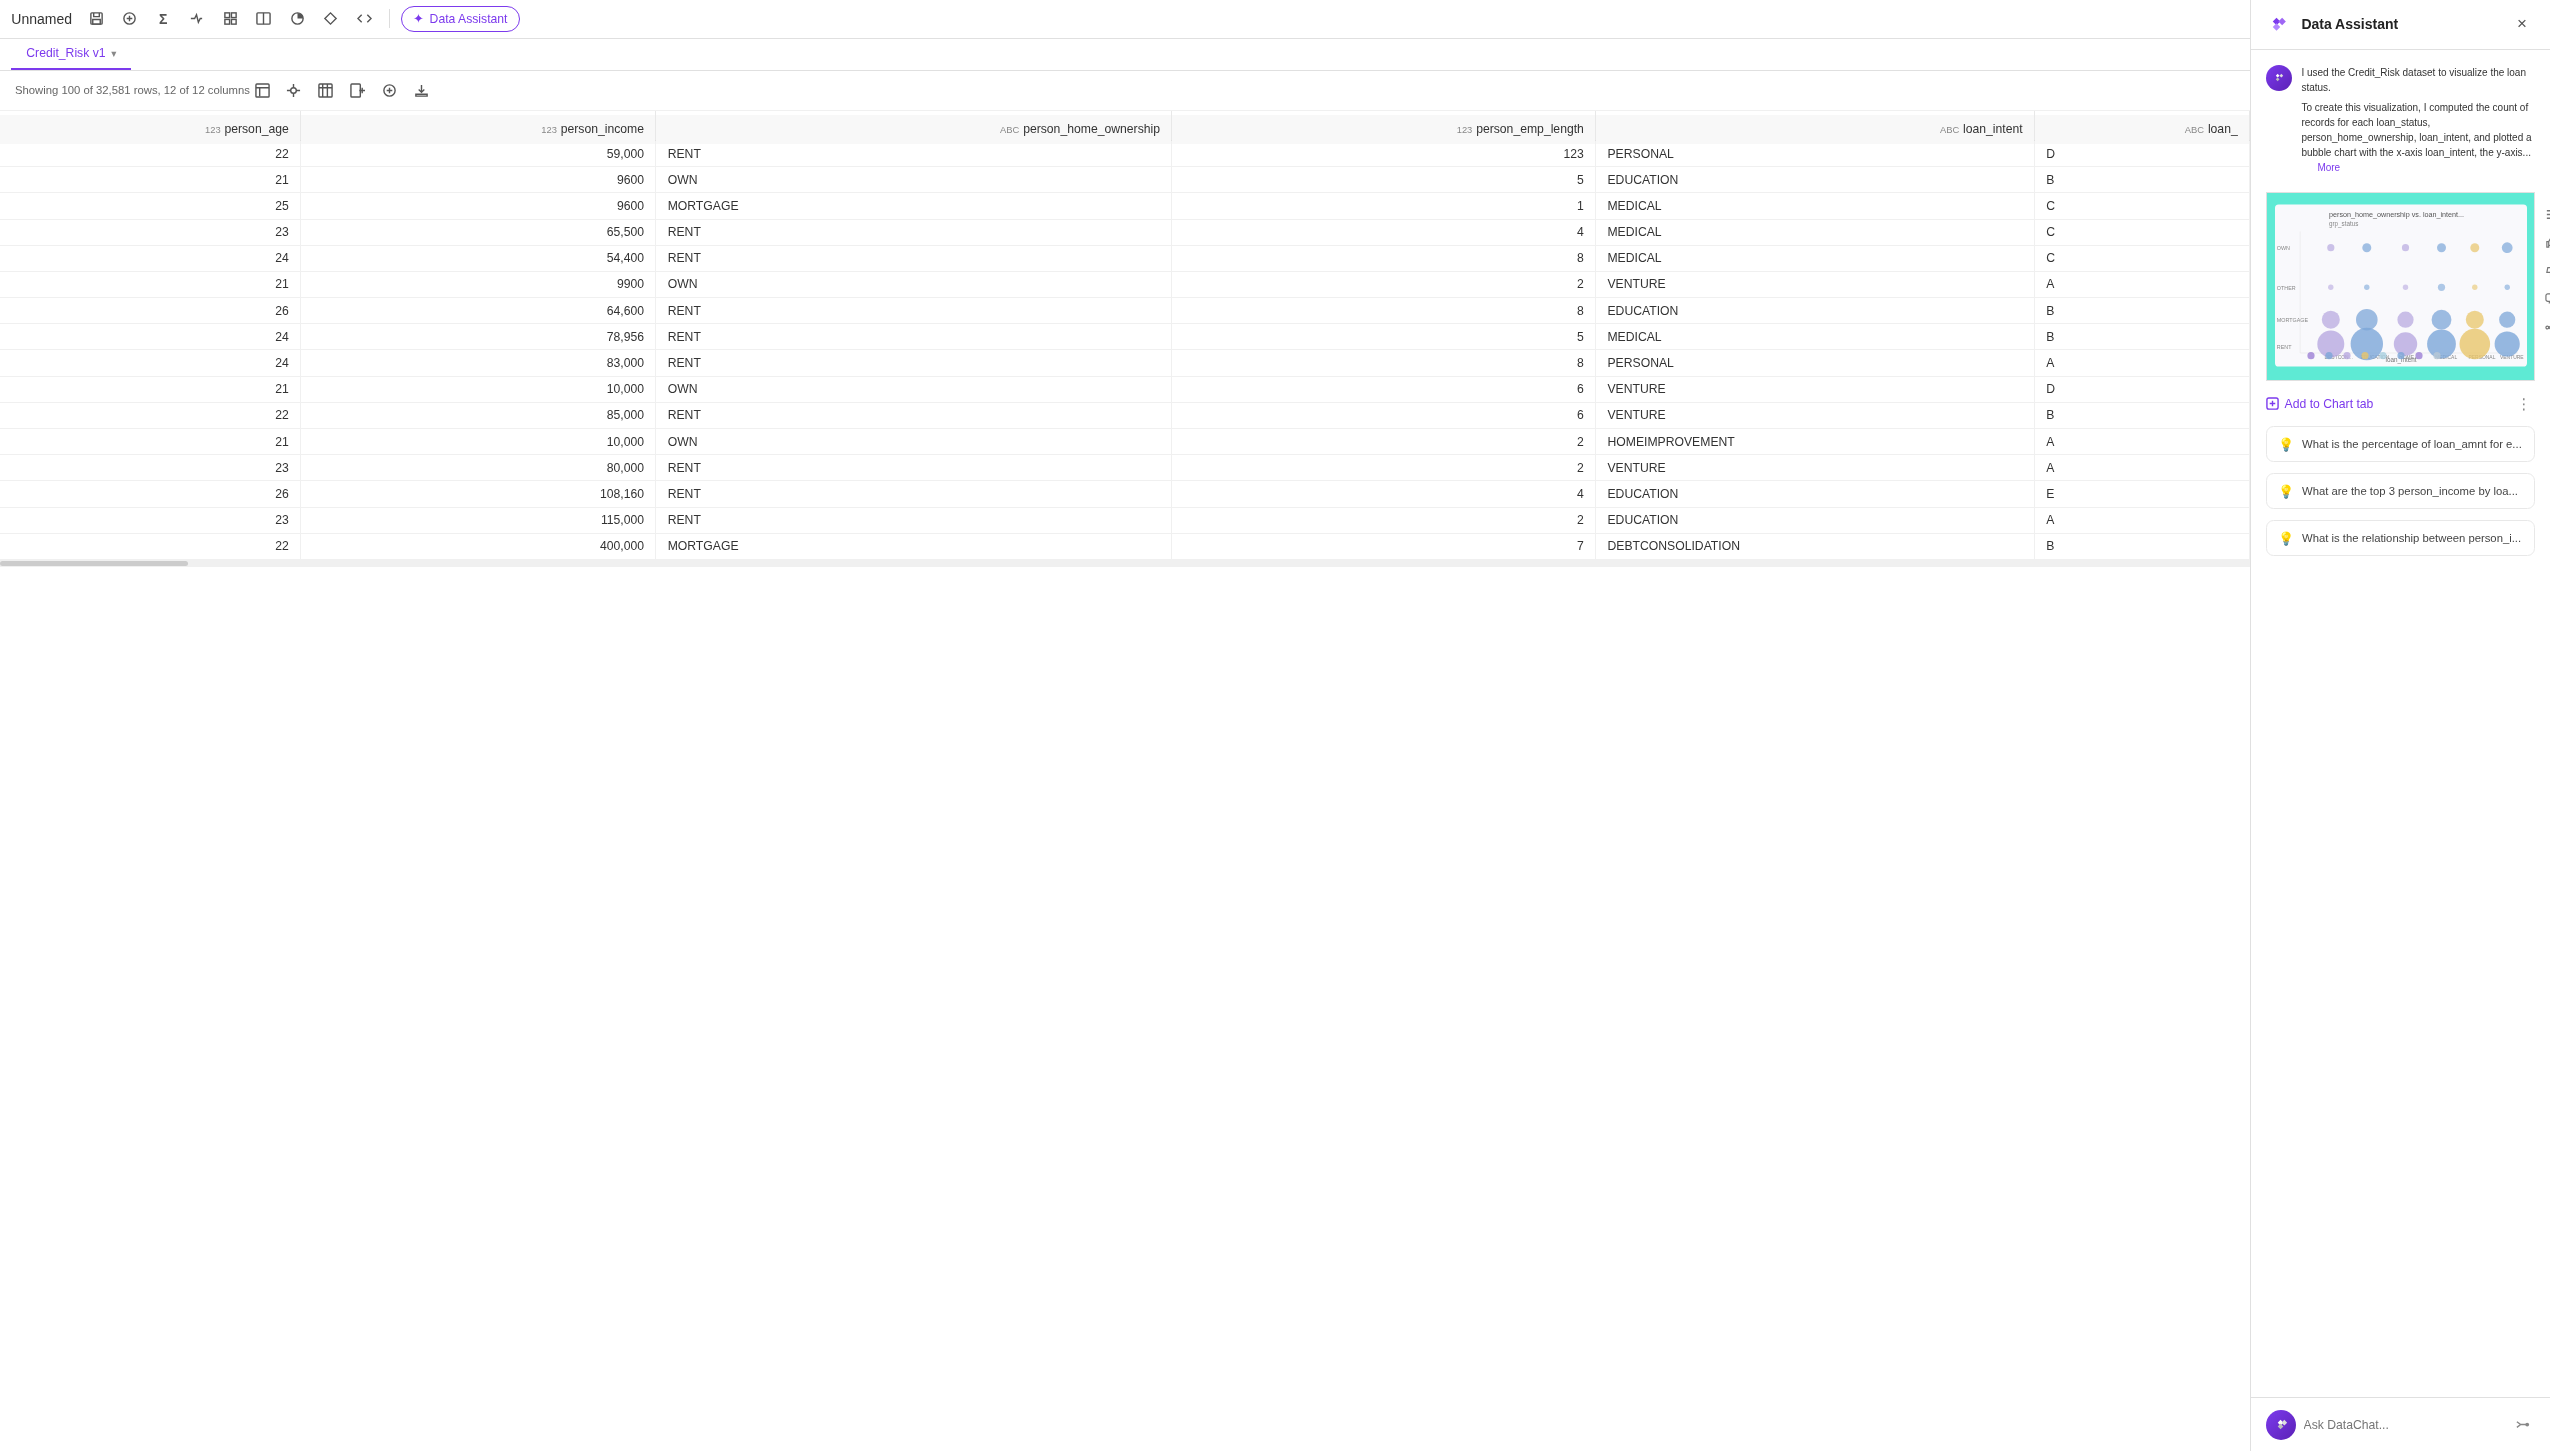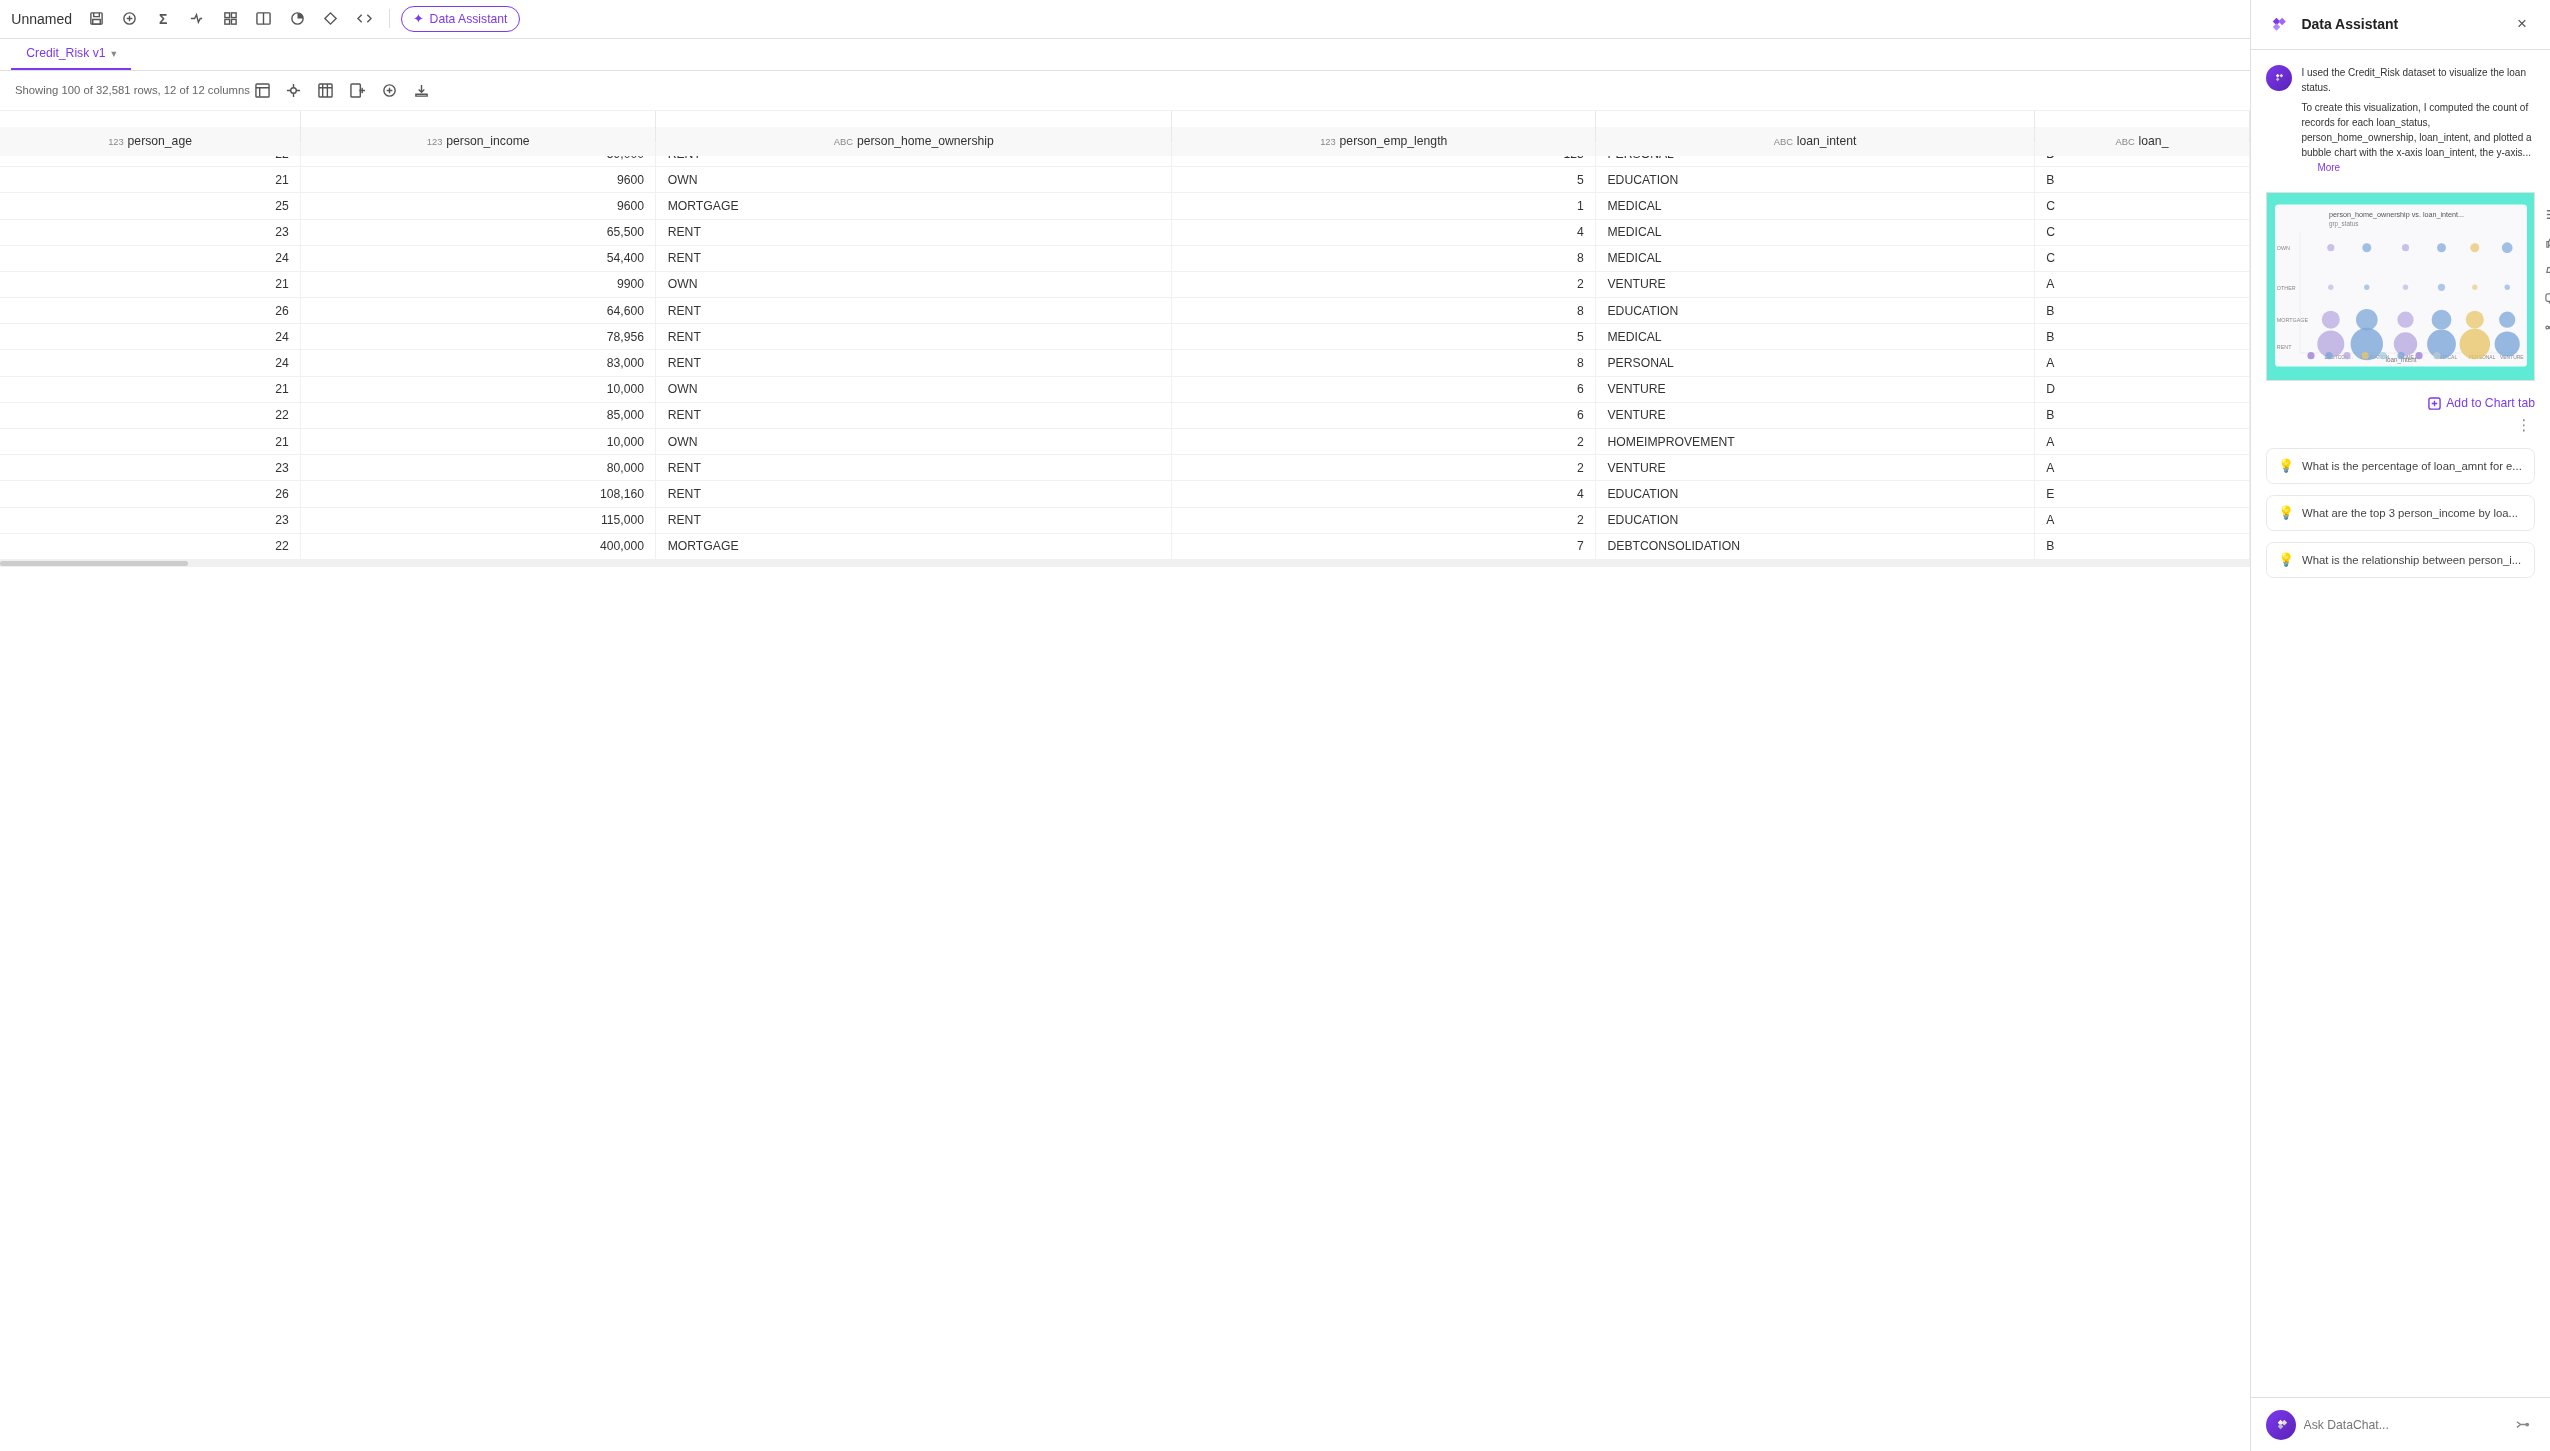--- a/index.html
+++ b/index.html
@@ -130,26 +130,26 @@
     table {
       border-collapse: collapse;
       width: 100%;
       font-size: 12.2px;
     }
     thead th {
       background: #f8f8f8;
       border-bottom: 0.9px solid #e0e0e0;
       border-right: 0.9px solid #e8e8e8;
       padding: 7.5px 11.3px;
-      text-align: center;
+      text-align: right;
       font-weight: 500;
       color: #333;
       white-space: nowrap;
       position: sticky;
-      top: 16px;
+      top: 4px;
       z-index: 2;
     }
     thead th .col-type {
       font-size: 9.4px;
       color: #888;
       font-weight: 400;
       margin-right: 3.8px;
     }
     tbody td {
       padding: 5.6px 11.3px;
@@ -371,23 +371,22 @@
     }
     .chart-side-actions {
       display: flex;
       flex-direction: column;
       gap: 3.8px;
       padding-top: 3.8px;
     }
 
     .add-chart-row {
       display: flex;
-      align-items: flex-end;
+      align-items: center;
       justify-content: space-between;
-      flex-direction: column;
     }
   </style>
 </head>
 <body>
 
 <div class="main-area">
 
   <div class="toolbar">
     <span class="toolbar-title">Unnamed</span>
     <button class="toolbar-icon-btn" title="Save">

